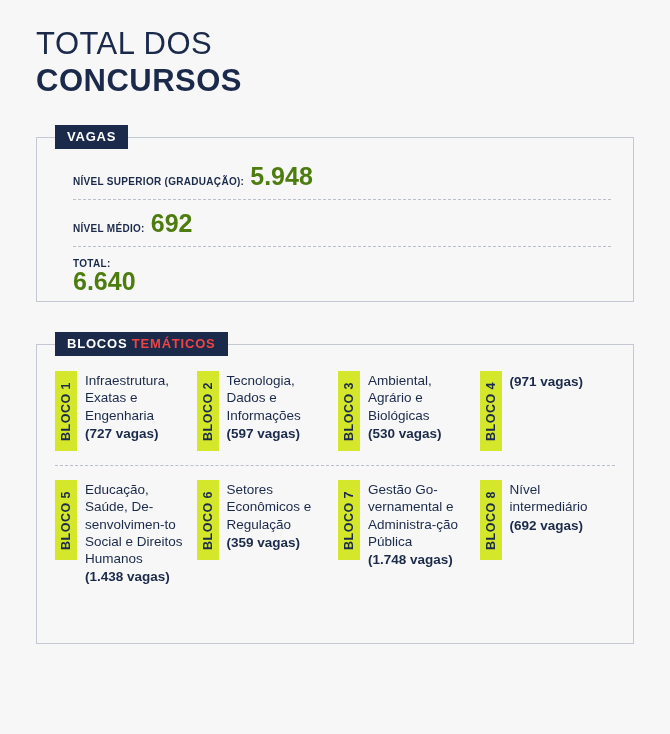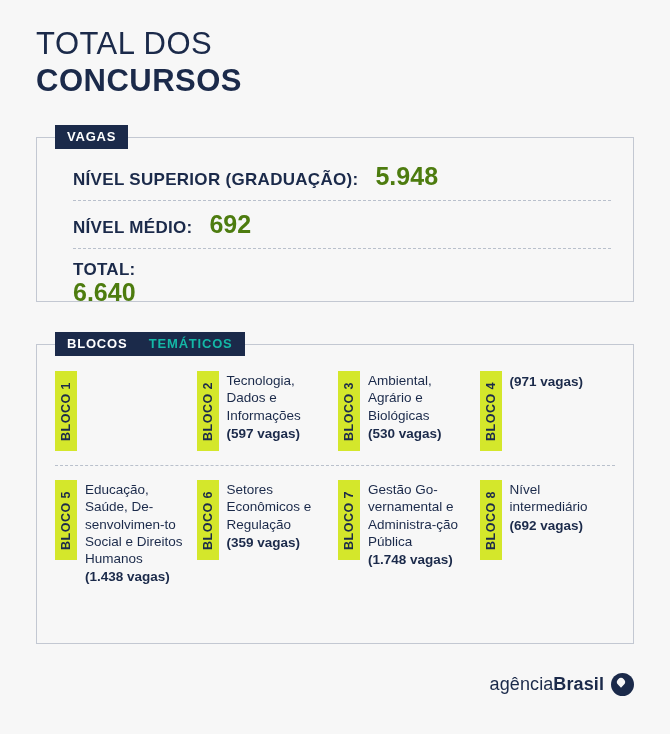--- a/index.html
+++ b/index.html
@@ -55,48 +55,47 @@
     background: #1b2a4a;
     color: #ffffff;
     font-size: 13px;
     font-weight: 700;
     letter-spacing: 0.8px;
     padding: 5px 12px 5px 12px;
     line-height: 1.1;
     white-space: nowrap;
   }
   .panel-tag .accent {
-    color: #14b8a6;
-    margin-left: 17px;
+    color: #ef4444;
   }
 
   
   .vagas-panel {
     margin-top: 38px;
     height: 165px;
     padding: 26px 22px 0 22px;
   }
   .vaga-row {
     display: flex;
     align-items: baseline;
     padding-bottom: 10px;
     border-bottom: 1px dashed #b9c0cc;
     margin-bottom: 11px;
   }
   .vaga-row:last-child {
     border-bottom: none;
     flex-direction: column;
   }
   .vaga-label {
-    font-size: 17px;
+    font-size: 10px;
     font-weight: 700;
     letter-spacing: 0.3px;
     text-transform: uppercase;
     color: #1b2a4a;
-    margin-right: 17px;
+    margin-right: 6px;
   }
   .vaga-value {
     font-size: 25px;
     font-weight: 700;
     color: #4d7c0f;
     line-height: 1;
   }
   .vaga-row.r1 { margin-left: 14px; }
   .vaga-row.r2 { margin-left: 14px; }
   .vaga-row.r3 { margin-left: 14px; }
@@ -219,20 +218,24 @@
   </div>
 
   <div class="panel blocos-panel">
     <div class="panel-tag">
       <span>BLOCOS </span><span class="accent">TEMÁTICOS</span>
     </div>
 
     <div class="blocos-row row1">
       <div class="bloco">
         <div class="bloco-badge">BLOCO 1</div>
+        <div class="bloco-text">
+          <span>Infraestrutura, Exatas e Engenharia</span>
+          <span class="vagas">(727 vagas)</span>
+        </div>
       </div>
       <div class="bloco">
         <div class="bloco-badge">BLOCO 2</div>
         <div class="bloco-text">
           <span>Tecnologia, Dados e Informações</span>
           <span class="vagas">(597 vagas)</span>
         </div>
       </div>
       <div class="bloco">
         <div class="bloco-badge">BLOCO 3</div>
@@ -274,18 +277,14 @@
       <div class="bloco">
         <div class="bloco-badge">BLOCO 8</div>
         <div class="bloco-text">
           <span>Nível intermediário</span>
           <span class="vagas">(692 vagas)</span>
         </div>
       </div>
     </div>
   </div>
 
-  <div class="footer">
-    <div class="logo-text"><span>agência</span><span class="bold">Brasil</span></div>
-    <div class="logo-mark"></div>
-  </div>
 
 </div>
 
 </body></html>

